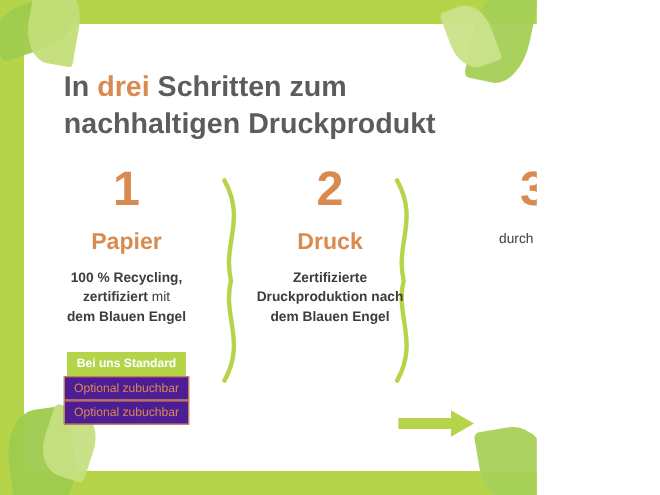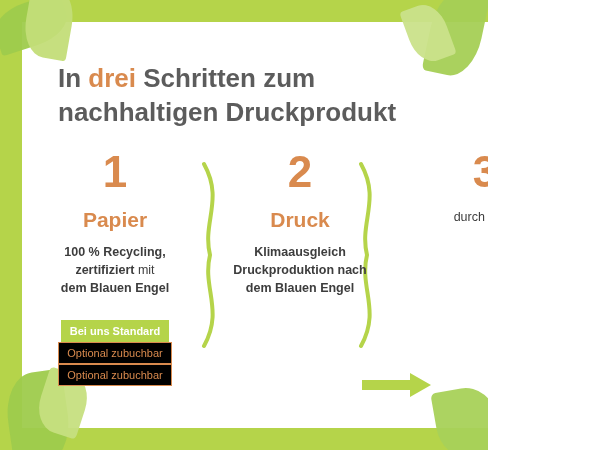--- a/index.html
+++ b/index.html
@@ -168,21 +168,21 @@
     padding: 4px 8px;
     white-space: nowrap;
     box-sizing: border-box;
   }
   .badge.solid {
     background: #b5d44a;
     color: #ffffff;
     border: 1px solid #b5d44a;
   }
   .badge.outline {
-    background: #000000;
+    background: #4c1d95;
     color: #d98a4e;
     border: 1px solid #d98a4e;
     font-weight: normal;
   }
 
   
   .sep {
     position: absolute;
     top: 160px;
     width: 30px;
@@ -237,21 +237,21 @@
         <span>100 % Recycling,</span><br>
         <span>zertifiziert </span><span class="thin">mit</span><br>
         <span>dem Blauen Engel</span>
       </div>
     </div>
 
     <div class="col">
       <div class="num">2</div>
       <div class="col-title">Druck</div>
       <div class="col-desc">
-        <span>Klimaausgleich</span><br>
+        <span>Zertifizierte</span><br>
         <span>Druckproduktion nach</span><br>
         <span>dem Blauen Engel</span><br>
       </div>
     </div>
 
     <div class="col">
       <div class="num">3</div>
       <div class="col-desc">
         <span class="thin">durch </span><span>CO</span><sub>2</sub><span>-</span><br>
       </div>

